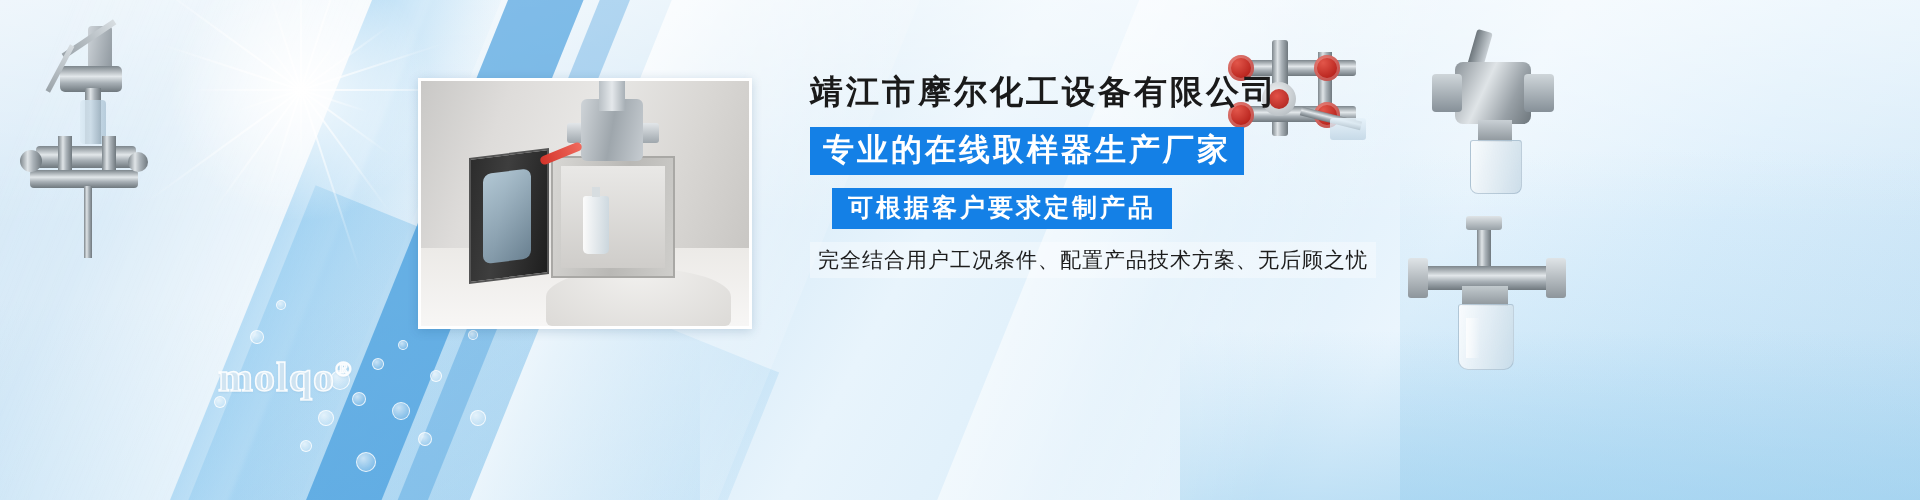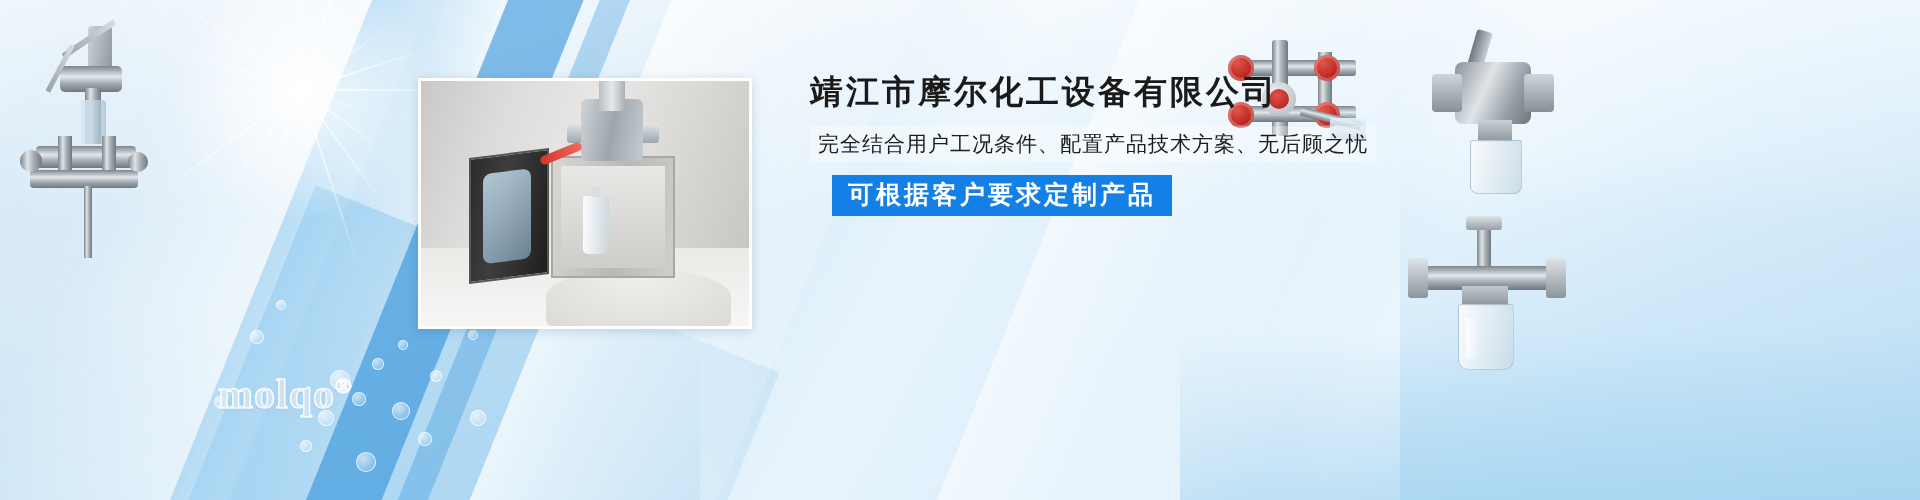--- a/index.html
+++ b/index.html
@@ -124,21 +124,21 @@
     padding:6px 16px 8px 16px;white-space:nowrap;line-height:1.1;
   }
   .english{
     margin-top:14px;width:395px;font-size:8.5px;line-height:1.75;
     color:#4a6b86;letter-spacing:.35px;font-family:"Liberation Serif", serif;
     font-weight:700;text-transform:uppercase;
   }
 
   
   .watermark{
-    position:absolute;left:218px;top:370px;
+    position:absolute;left:218px;top:353px;
     font-family:"Liberation Serif", serif;
     font-size:42px;font-weight:700;letter-spacing:1px;
     color:rgba(255,255,255,.55);
     -webkit-text-stroke:1.5px rgba(255,255,255,.9);
     text-shadow:0 1px 2px rgba(120,170,205,.5);
     white-space:nowrap;
   }
   .watermark .reg{font-size:22px;vertical-align:super;}
 </style>
 </head>
@@ -265,21 +265,22 @@
     <div class="eq metal-h" style="left:1418px;top:266px;width:136px;height:24px;border-radius:4px;"></div>
     <div class="eq" style="left:1408px;top:258px;width:20px;height:40px;border-radius:3px;background:linear-gradient(180deg,#dfe4e7,#8d959b);"></div>
     <div class="eq" style="left:1546px;top:258px;width:20px;height:40px;border-radius:3px;background:linear-gradient(180deg,#dfe4e7,#8d959b);"></div>
     <div class="eq" style="left:1462px;top:286px;width:46px;height:20px;background:linear-gradient(180deg,#c2cace,#8d959b);"></div>
     <div class="eq" style="left:1458px;top:304px;width:54px;height:64px;border-radius:3px 3px 10px 10px;background:linear-gradient(100deg,rgba(250,252,254,.95),rgba(200,218,230,.8));border:1px solid rgba(150,175,195,.55);"></div>
     <div class="eq" style="left:1466px;top:318px;width:14px;height:40px;background:linear-gradient(90deg,rgba(255,255,255,.8),rgba(255,255,255,0));"></div>
   </div>
 
   <div class="textblock">
     <div class="company">靖江市摩尔化工设备有限公司</div>
+    <div><span class="hl-blue">专业的在线取样器生产厂家</span></div>
+    <div><span class="hl-blue2">可根据客户要求定制产品</span></div>
     <div><span class="subline">完全结合用户工况条件、配置产品技术方案、无后顾之忧</span></div>
-    <div><span class="hl-blue2">可根据客户要求定制产品</span></div>
   </div>
 
   <div class="watermark">
     <span>molqo</span><span class="reg">®</span>
   </div>
 
 </div>
 
 </body></html>

